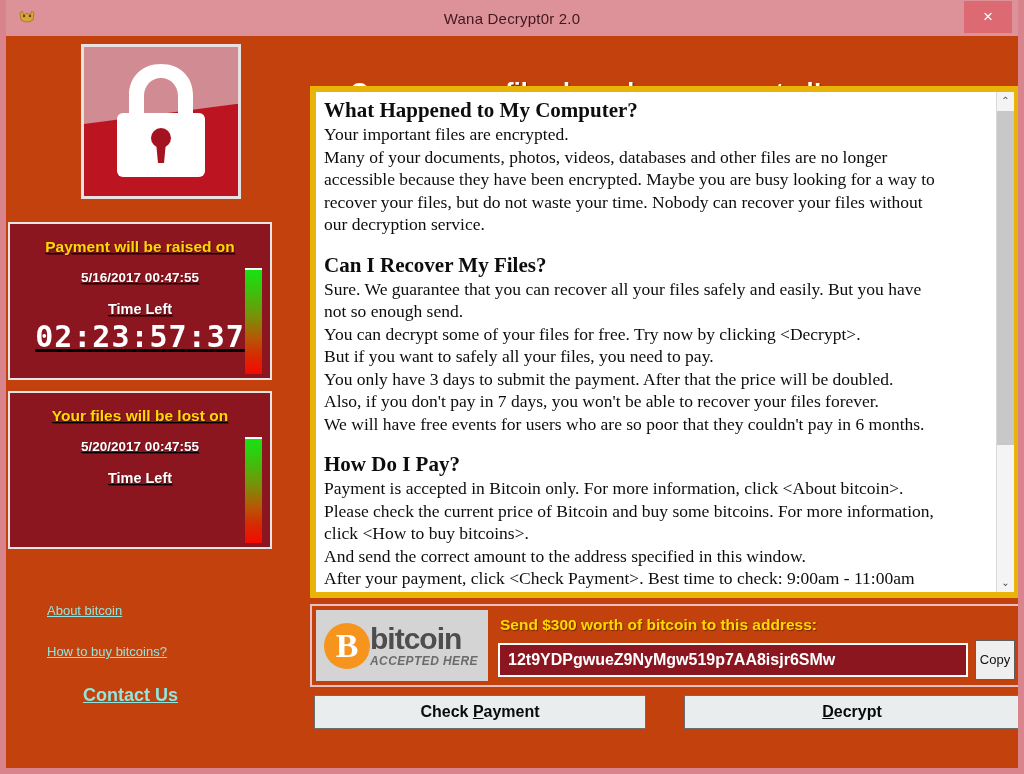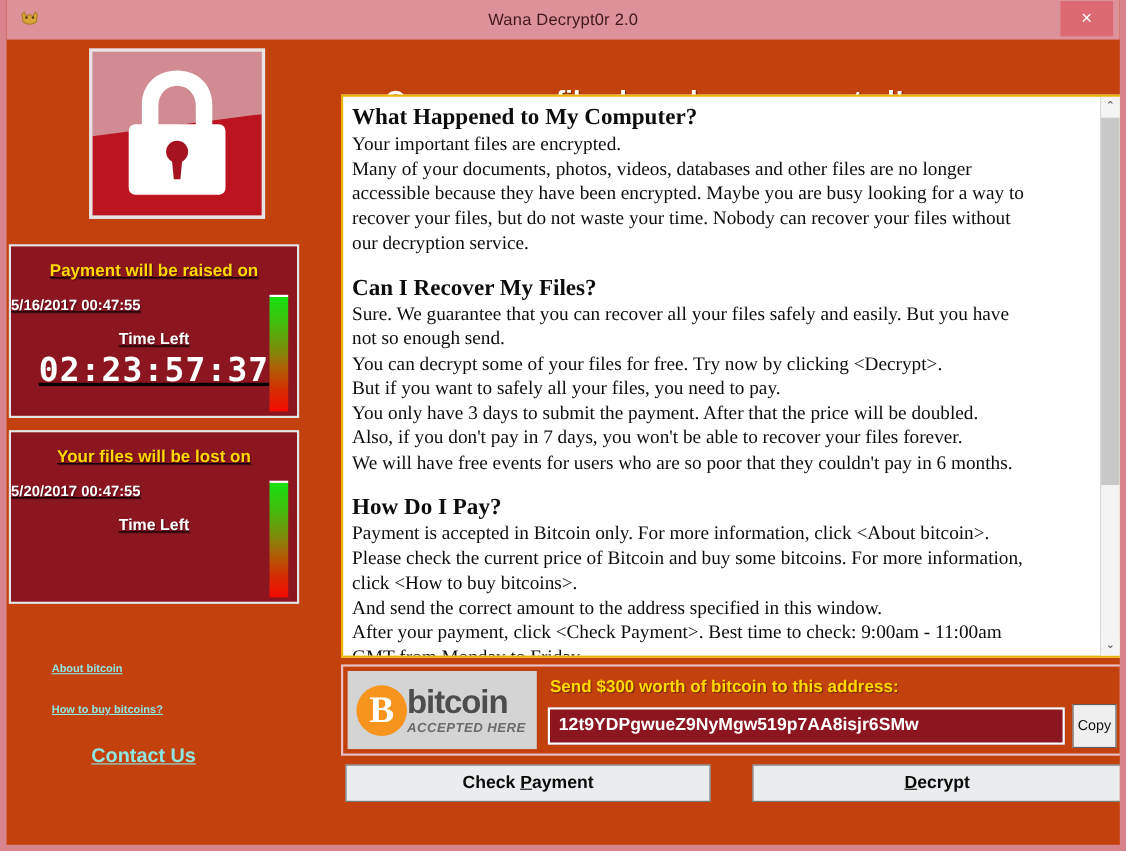--- a/index.html
+++ b/index.html
@@ -139,21 +139,21 @@
 
   .panel-heading {
     text-align: center;
     color: #ffd900;
     font-size: 15.5px;
     font-weight: bold;
     margin-top: 14px;
     text-shadow: 1px 1px 1px rgba(0,0,0,.4);
   }
   .panel-date {
-    text-align: left;
+    text-align: center;
     color: #ffffff;
     font-size: 13.5px;
     font-weight: bold;
     margin-top: 14px;
     text-shadow: 1px 1px 1px rgba(0,0,0,.4);
   }
   .panel-timeleft-label {
     text-align: center;
     color: #ffffff;
     font-size: 14.5px;
@@ -188,24 +188,23 @@
 
   #links {
     position: absolute;
     left: 41px;
     top: 567px;
   }
   .side-link {
     display: block;
     color: #8fe6e0;
     text-decoration: underline;
-    font-size: 10px;
+    font-size: 13px;
     margin-bottom: 26px;
     cursor: pointer;
-    font-weight: bold;
   }
   #link-contact-us {
     font-size: 18px;
     font-weight: bold;
     color: #8fe6e0;
     margin-bottom: 0;
     margin-left: 36px;
   }
 
   
@@ -215,21 +214,21 @@
     width: 718px;
     height: 682px;
   }
 
   
   #text-panel {
     position: absolute;
     left: 4px; top: 0;
     width: 710px; height: 512px;
     background: #ffffff;
-    border: 2px solid #eab308;
+    border: 6px solid #eab308;
     box-sizing: border-box;
     overflow: hidden;
     display: flex;
   }
   #text-scroll {
     flex: 1;
     padding: 4px 8px 0 8px;
     overflow: hidden;
     font-family: "Liberation Serif", serif;
     color: #0d0d0d;

